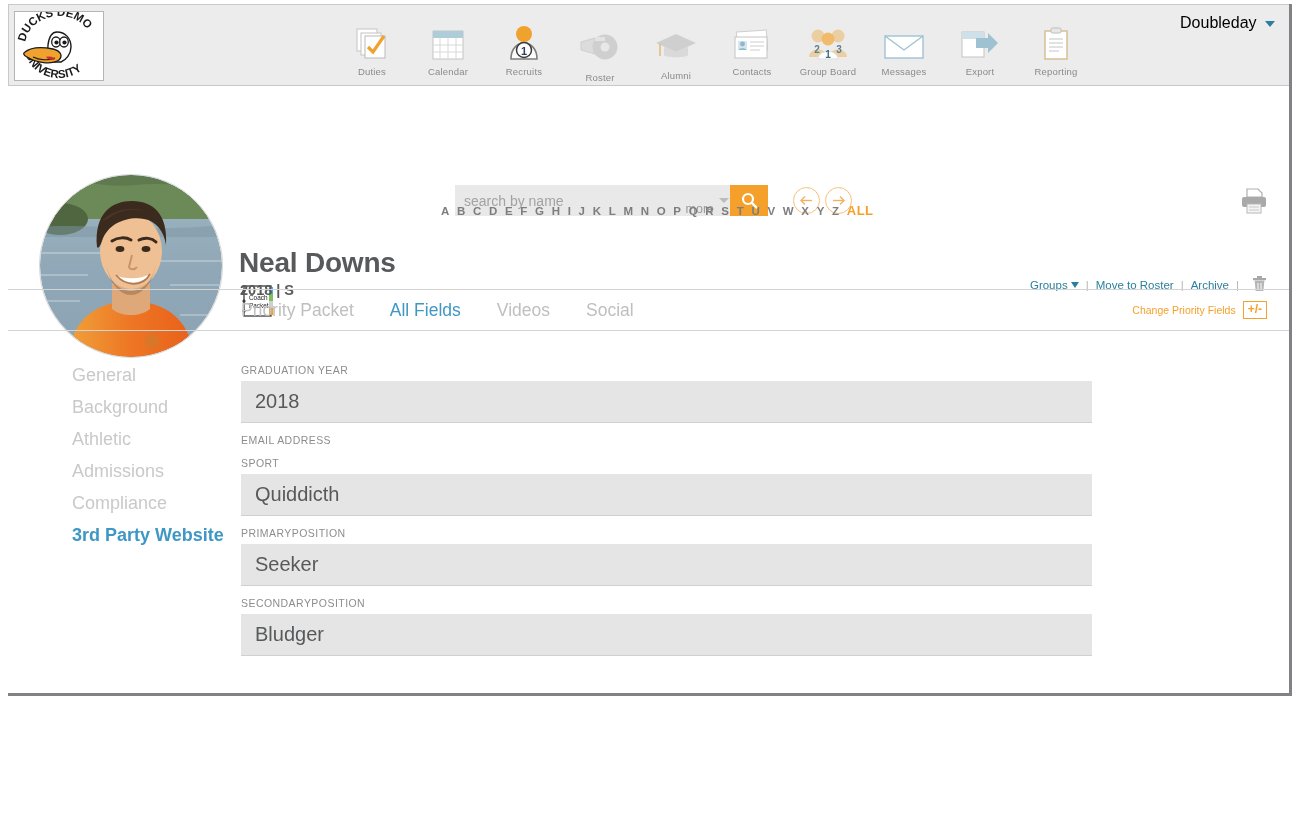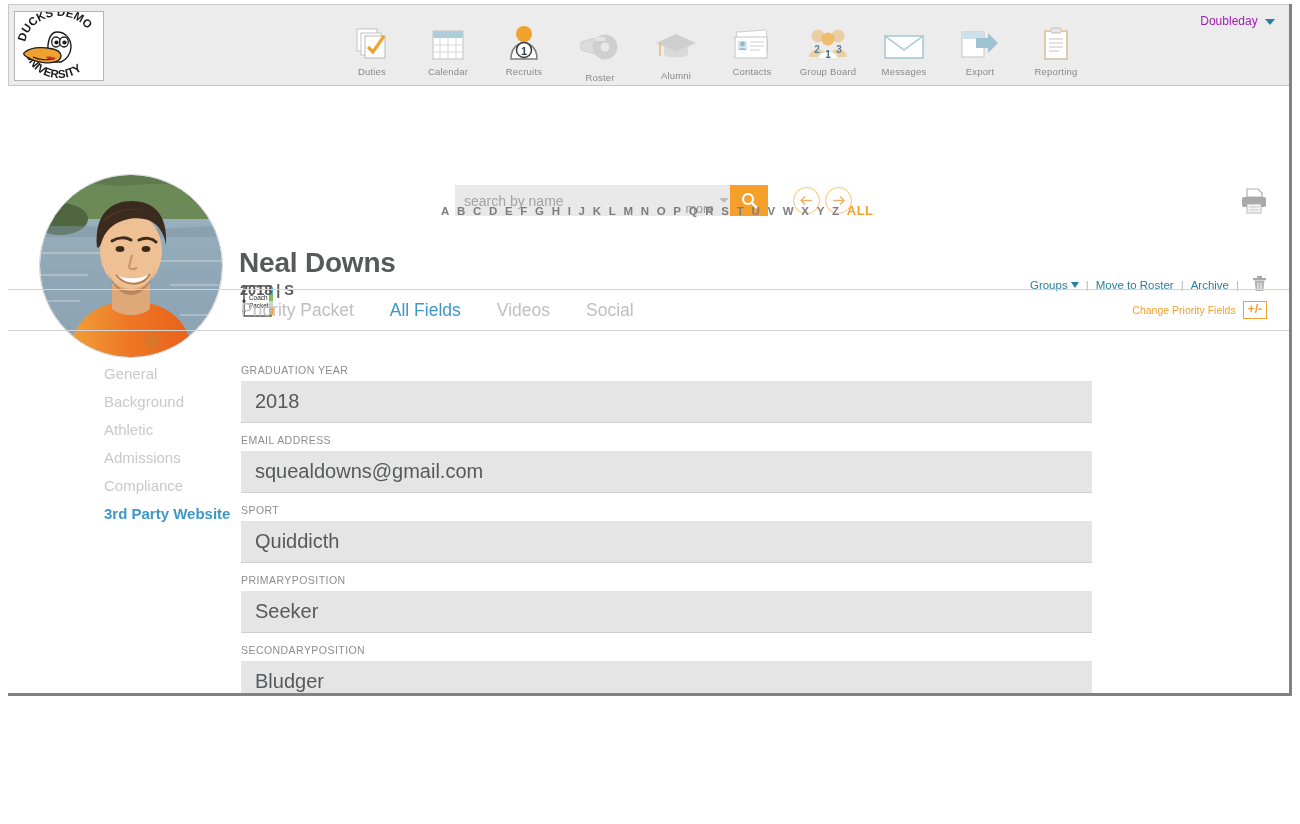--- a/index.html
+++ b/index.html
@@ -66,22 +66,22 @@
     font-size: 9.5px;
     color: #8a8a8a;
     letter-spacing: .2px;
   }
   .nav-item.roster .cap { margin-top: 11px; }
   .nav-item.alumni .cap { margin-top: 9px; }
 
   .account {
     position: absolute;
     right: 14px; top: 9px;
-    font-size: 12px;
-    color: #a21caf;
+    font-size: 16px;
+    color: #000000;
     cursor: pointer;
   }
   .caret-teal {
     display: inline-block;
     margin-left: 4px;
     width: 0; height: 0;
     border-left: 5px solid transparent;
     border-right: 5px solid transparent;
     border-top: 6px solid #2a7f9e;
     vertical-align: middle;
@@ -268,25 +268,24 @@
 
   
   .body { position: relative; }
 
   .side-nav {
     position: absolute;
     left: 64px; top: 223px;
     width: 165px;
   }
   .side-nav .sn {
-    font-size: 15px;
+    font-size: 18px;
     color: #c9c9c9;
     margin-bottom: 11px;
     cursor: pointer;
-    margin-left: 32px;
   }
   .side-nav .sn.active {
     color: #3f97c6;
     font-weight: bold;
   }
 
   .fields {
     position: absolute;
     left: 233px; top: 222px;
     width: 851px;
@@ -659,21 +658,20 @@
         <div class="sn">Compliance</div>
         <div class="sn active">3rd Party Website</div>
       </div>
     <div class="fields">
         <div class="field">
           <div class="flabel">GRADUATION YEAR</div>
           <div class="fvalue">2018</div>
         </div>
         <div class="field">
           <div class="flabel">EMAIL ADDRESS</div>
-          <div class="fvalue">squealdowns@gmail.com</div>
         </div>
         <div class="field">
           <div class="flabel">SPORT</div>
           <div class="fvalue">Quiddicth</div>
         </div>
         <div class="field">
           <div class="flabel">PRIMARYPOSITION</div>
           <div class="fvalue">Seeker</div>
         </div>
         <div class="field">

